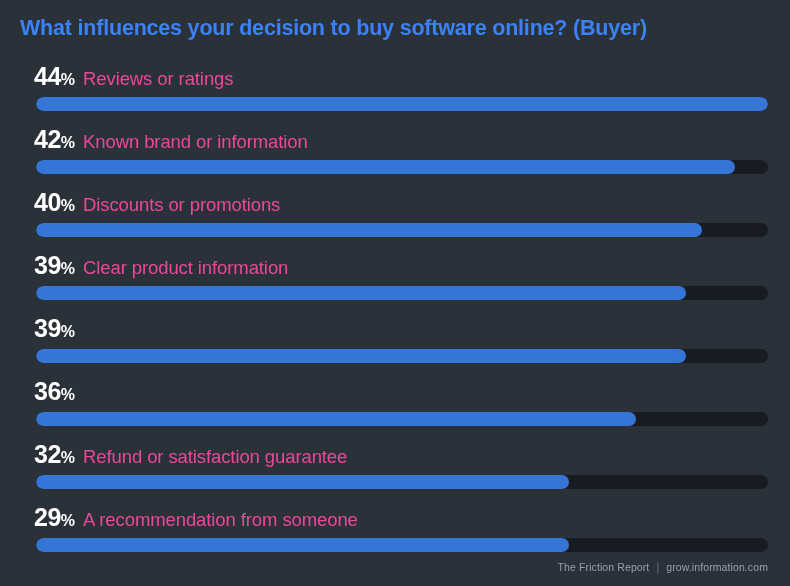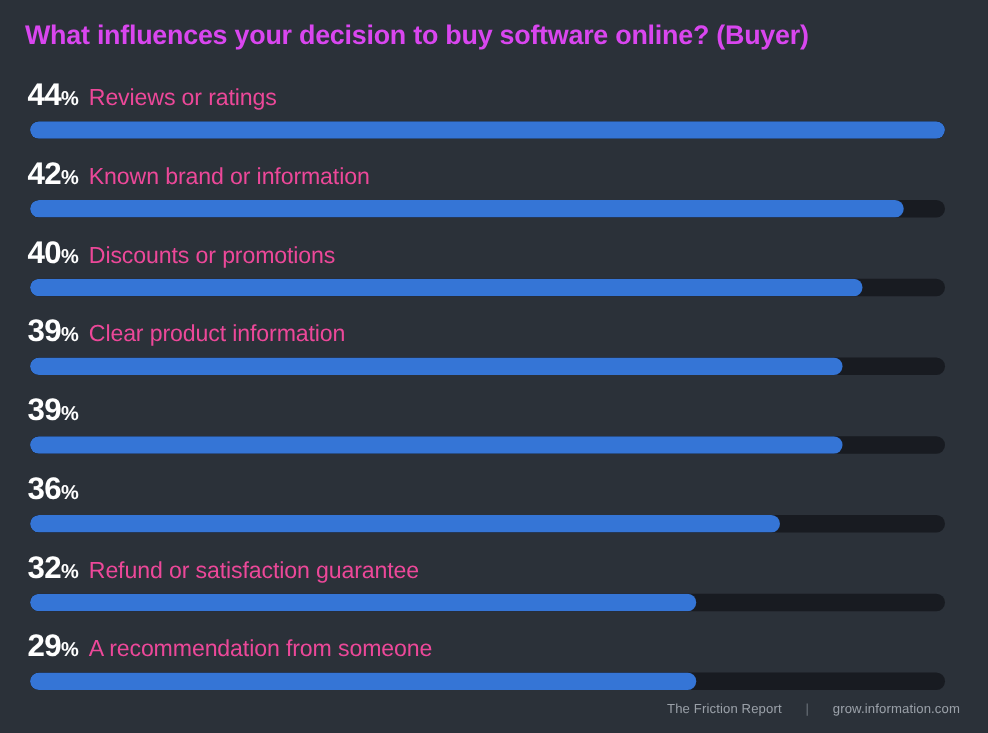--- a/index.html
+++ b/index.html
@@ -20,27 +20,27 @@
     height: 586px;
     box-sizing: border-box;
     padding: 0;
   }
   .chart-title {
     position: absolute;
     left: 20px;
     top: 16px;
     font-size: 21.5px;
     font-weight: bold;
-    color: #d946ef;
+    color: #3b82f6;
     letter-spacing: -0.2px;
     white-space: nowrap;
   }
   .rows {
     position: absolute;
-    left: 4px;
+    left: 16px;
     top: 64px;
     width: 756px;
   }
   .row {
     position: relative;
     height: 63px;
   }
   .row-header {
     position: absolute;
     left: 18px;
@@ -92,21 +92,21 @@
   .footer {
     position: absolute;
     right: 22px;
     bottom: 13px;
     font-size: 10.5px;
     color: #9aa0a8;
     letter-spacing: 0.1px;
     white-space: nowrap;
     display: flex;
     align-items: flex-end;
-    gap: 19px;
+    gap: 7px;
   }
   .footer-sep {
     color: #6d737b;
   }
 </style>
 </head>
 <body>
 
 <div class="chart-root">
 

